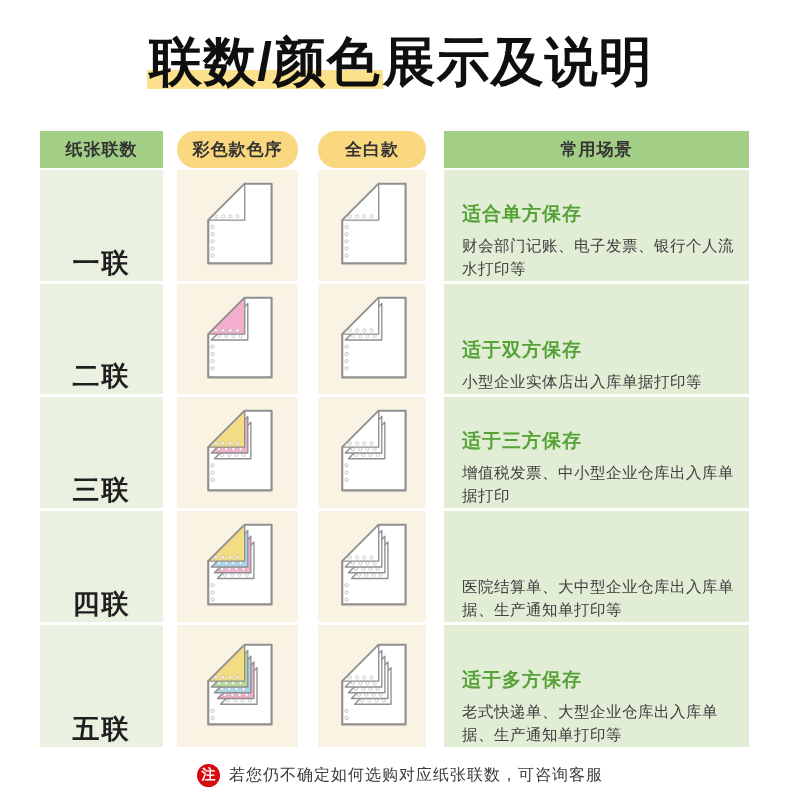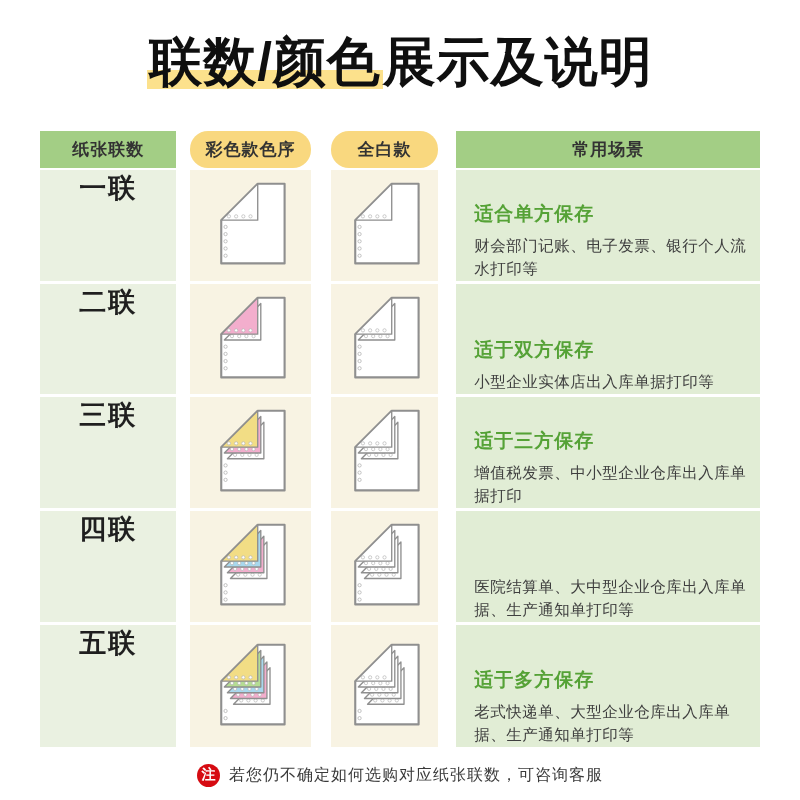--- a/index.html
+++ b/index.html
@@ -34,35 +34,35 @@
 
   .tbl{width:720px;margin:37px auto 0;}
   .thead{display:flex;height:37px;margin-bottom:2px;}
   .hcell{
     display:flex;align-items:center;justify-content:center;
     font-size:17px;font-weight:700;color:#333;letter-spacing:1px;
   }
   .hdr-green{background:var(--header-green);}
   .hdr-yellow{background:var(--header-yellow);border-radius:18px;}
 
-  .w1{width:137px;} .w2{width:121px;} .w3{width:108px;} .w4{width:305px;}
+  .w1{width:123px;} .w2{width:121px;} .w3{width:108px;} .w4{width:305px;}
   .gap{flex:none;background:transparent;}
   .g1{width:14px;} .g2{width:20px;} .g3{width:18px;}
 
   .rows{display:flex;flex-direction:column;}
   .row{display:flex;margin-top:3px;}
   .rows .row:first-child{margin-top:0;}
   .rows .row:nth-child(1){height:111px;}
   .rows .row:nth-child(2){height:110px;}
   .rows .row:nth-child(3){height:111px;}
   .rows .row:nth-child(4){height:111px;}
   .rows .row:nth-child(5){height:122px;}
 
   .c-ply{
-    display:flex;align-items:flex-start;justify-content:center;
+    display:flex;align-items:flex-end;justify-content:center;
     background:var(--cell-green-light);
     font-size:27px;font-weight:700;color:#1f1f1f;letter-spacing:2px;
   }
   .c-paper{
     display:flex;align-items:center;justify-content:center;
     background:var(--cell-cream);
   }
   .c-paper svg{width:96px;height:96px;display:block;}
   .c-scene{
     background:var(--cell-scene-green);

